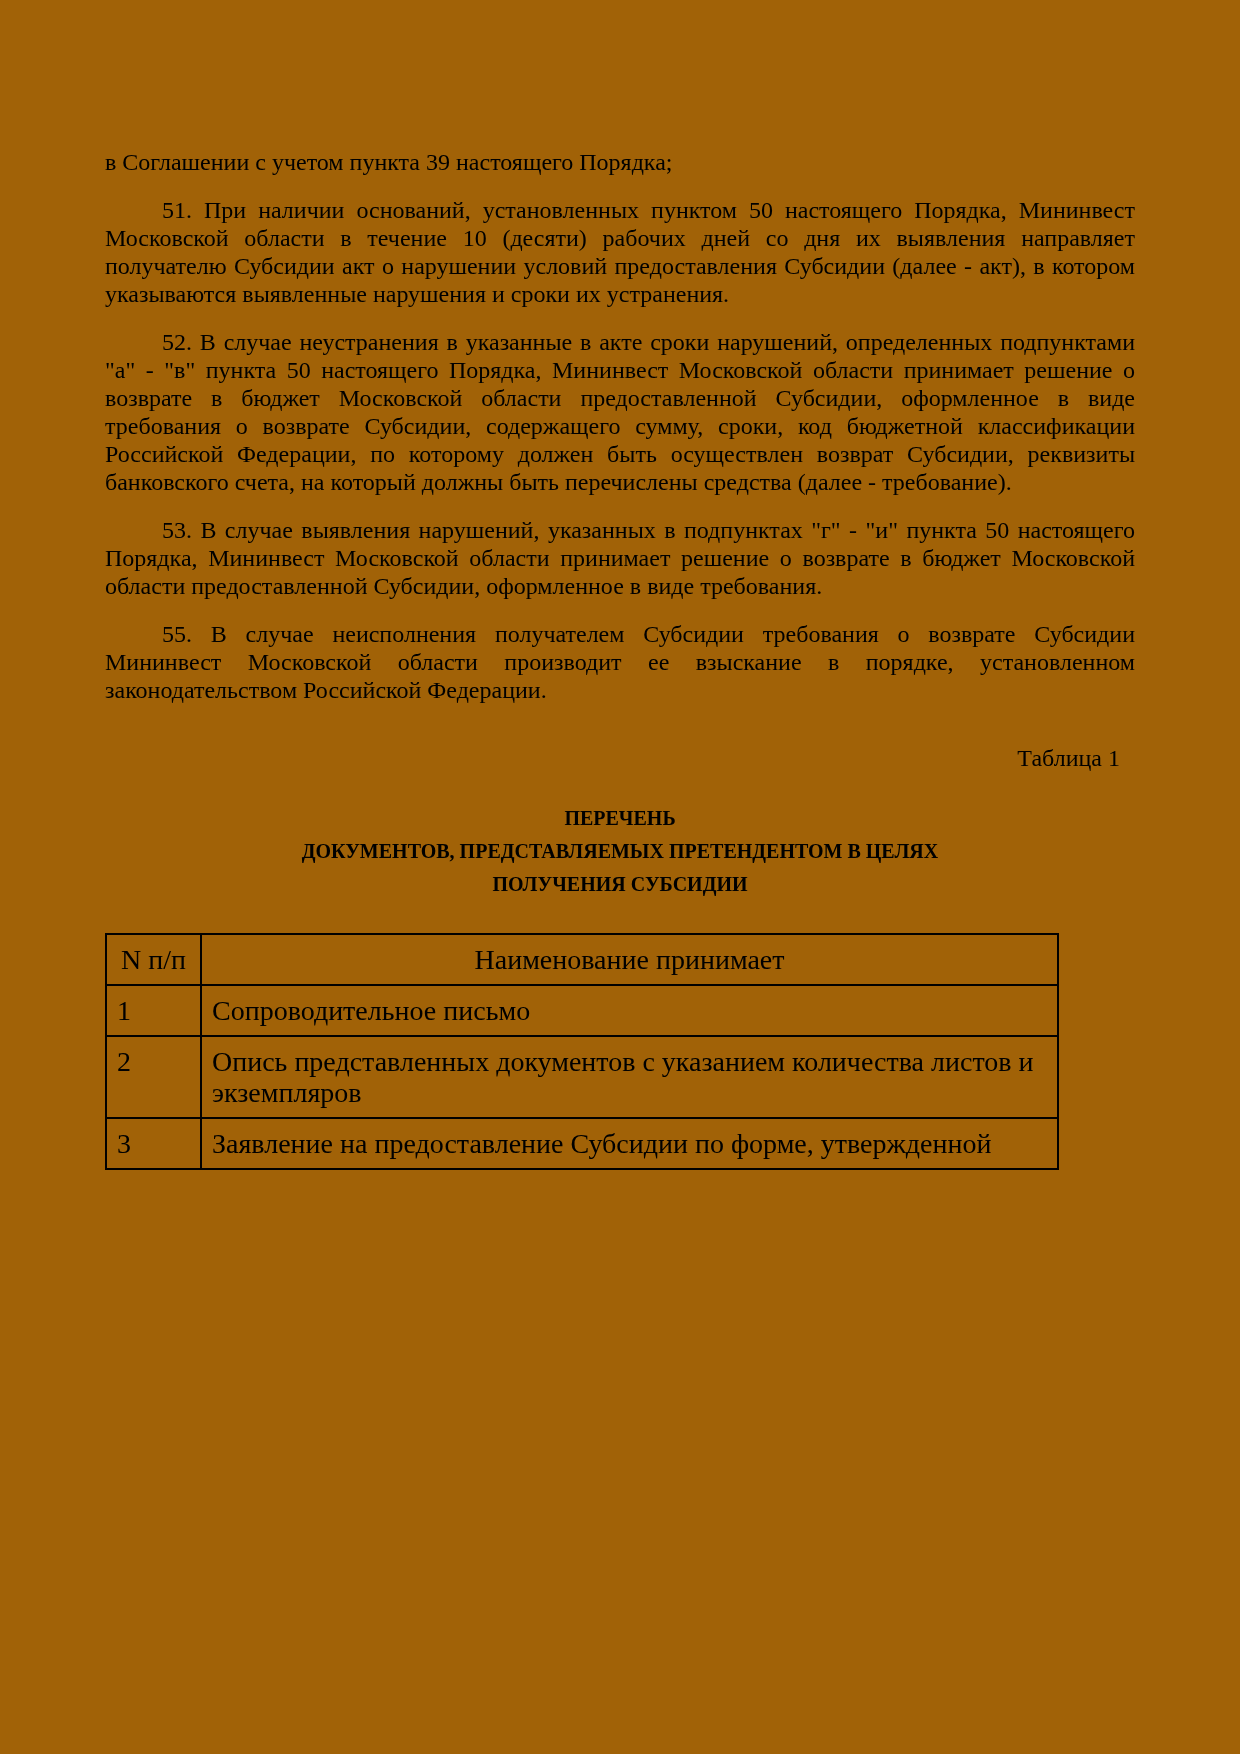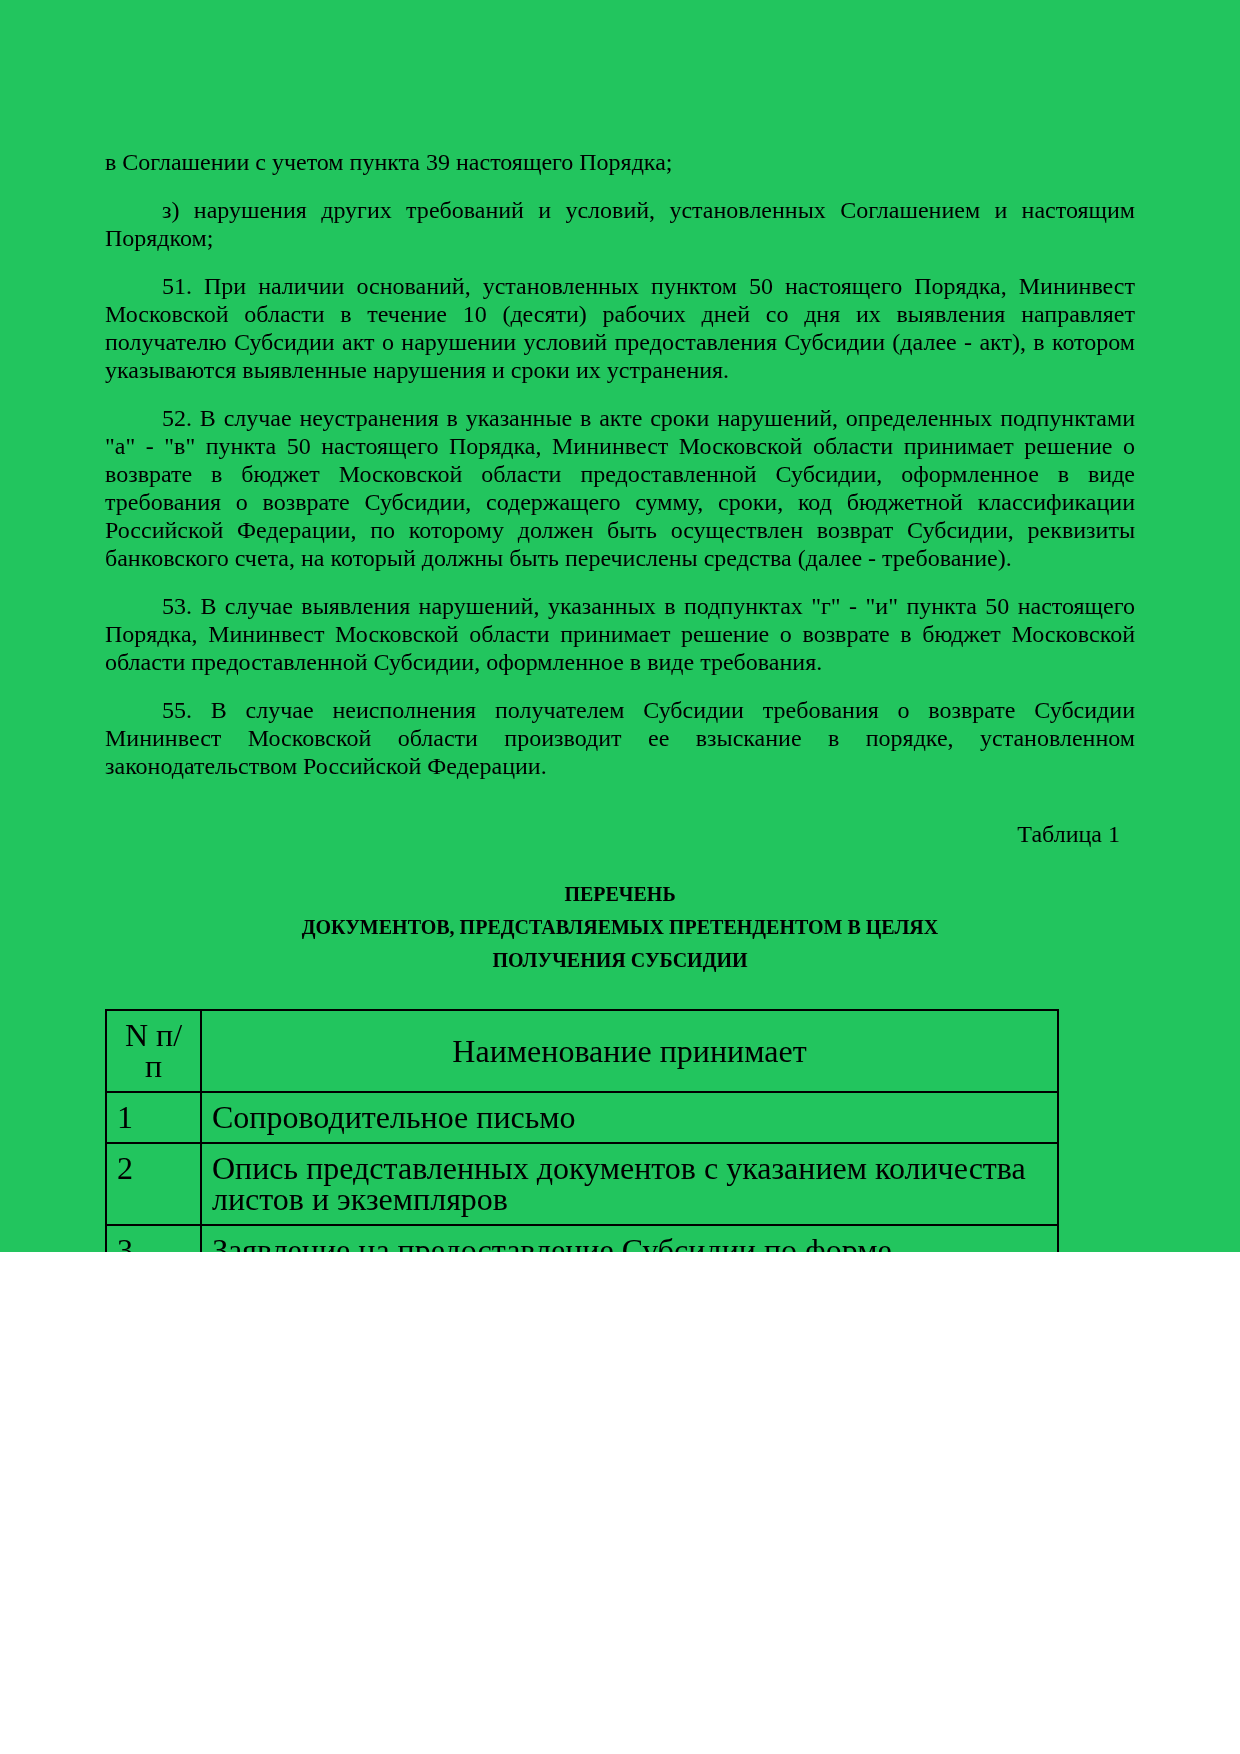--- a/index.html
+++ b/index.html
@@ -3,23 +3,23 @@
 <meta charset="utf-8">
 <style>
   html, body {
     margin: 0;
     padding: 0;
     background: #ffffff;
   }
   .page {
     position: relative;
     width: 1240px;
-    height: 1252px;
+    height: 1754px;
     box-sizing: border-box;
-    background: #22c55e;
+    background: #a16207;
     color: #000000;
     font-family: "Liberation Serif", "DejaVu Serif", serif;
     font-size: 24px;
     line-height: 28px;
     padding: 148px 105px 0 105px;
     overflow: hidden;
   }
   .para {
     margin: 0 0 20px 0;
     text-align: justify;
@@ -44,21 +44,21 @@
   table.doc-table {
     margin-top: 32px;
     border-collapse: collapse;
     width: 952px;
     table-layout: fixed;
   }
   table.doc-table th,
   table.doc-table td {
     border: 2px solid #000000;
     font-weight: normal;
-    font-size: 32px;
+    font-size: 28px;
     line-height: 31px;
     vertical-align: top;
     padding: 9px 10px;
     text-align: left;
   }
   table.doc-table th {
     text-align: center;
     vertical-align: middle;
   }
   col.col-num { width: 95px; }
@@ -66,21 +66,20 @@
 </style>
 </head>
 <body>
 
 <div class="page">
 
   <p class="para no-indent">в Соглашении с учетом пункта 39 настоящего Порядка;</p>
 
 
 
-  <p class="para">з) нарушения других требований и условий, установленных Соглашением и настоящим Порядком;</p>
 
 
   <p class="para">51. При наличии оснований, установленных пунктом 50 настоящего Порядка, Мининвест Московской области в течение 10 (десяти) рабочих дней со дня их выявления направляет получателю Субсидии акт о нарушении условий предоставления Субсидии (далее - акт), в котором указываются выявленные нарушения и сроки их устранения.</p>
 
   <p class="para">52. В случае неустранения в указанные в акте сроки нарушений, определенных подпунктами "а" - "в" пункта 50 настоящего Порядка, Мининвест Московской области принимает решение о возврате в бюджет Московской области предоставленной Субсидии, оформленное в виде требования о возврате Субсидии, содержащего сумму, сроки, код бюджетной классификации Российской Федерации, по которому должен быть осуществлен возврат Субсидии, реквизиты банковского счета, на который должны быть перечислены средства (далее - требование).</p>
 
   <p class="para">53. В случае выявления нарушений, указанных в подпунктах "г" - "и" пункта 50 настоящего Порядка, Мининвест Московской области принимает решение о возврате в бюджет Московской области предоставленной Субсидии, оформленное в виде требования.</p>
 
 
   <p class="para">55. В случае неисполнения получателем Субсидии требования о возврате Субсидии Мининвест Московской области производит ее взыскание в порядке, установленном законодательством Российской Федерации.</p>

